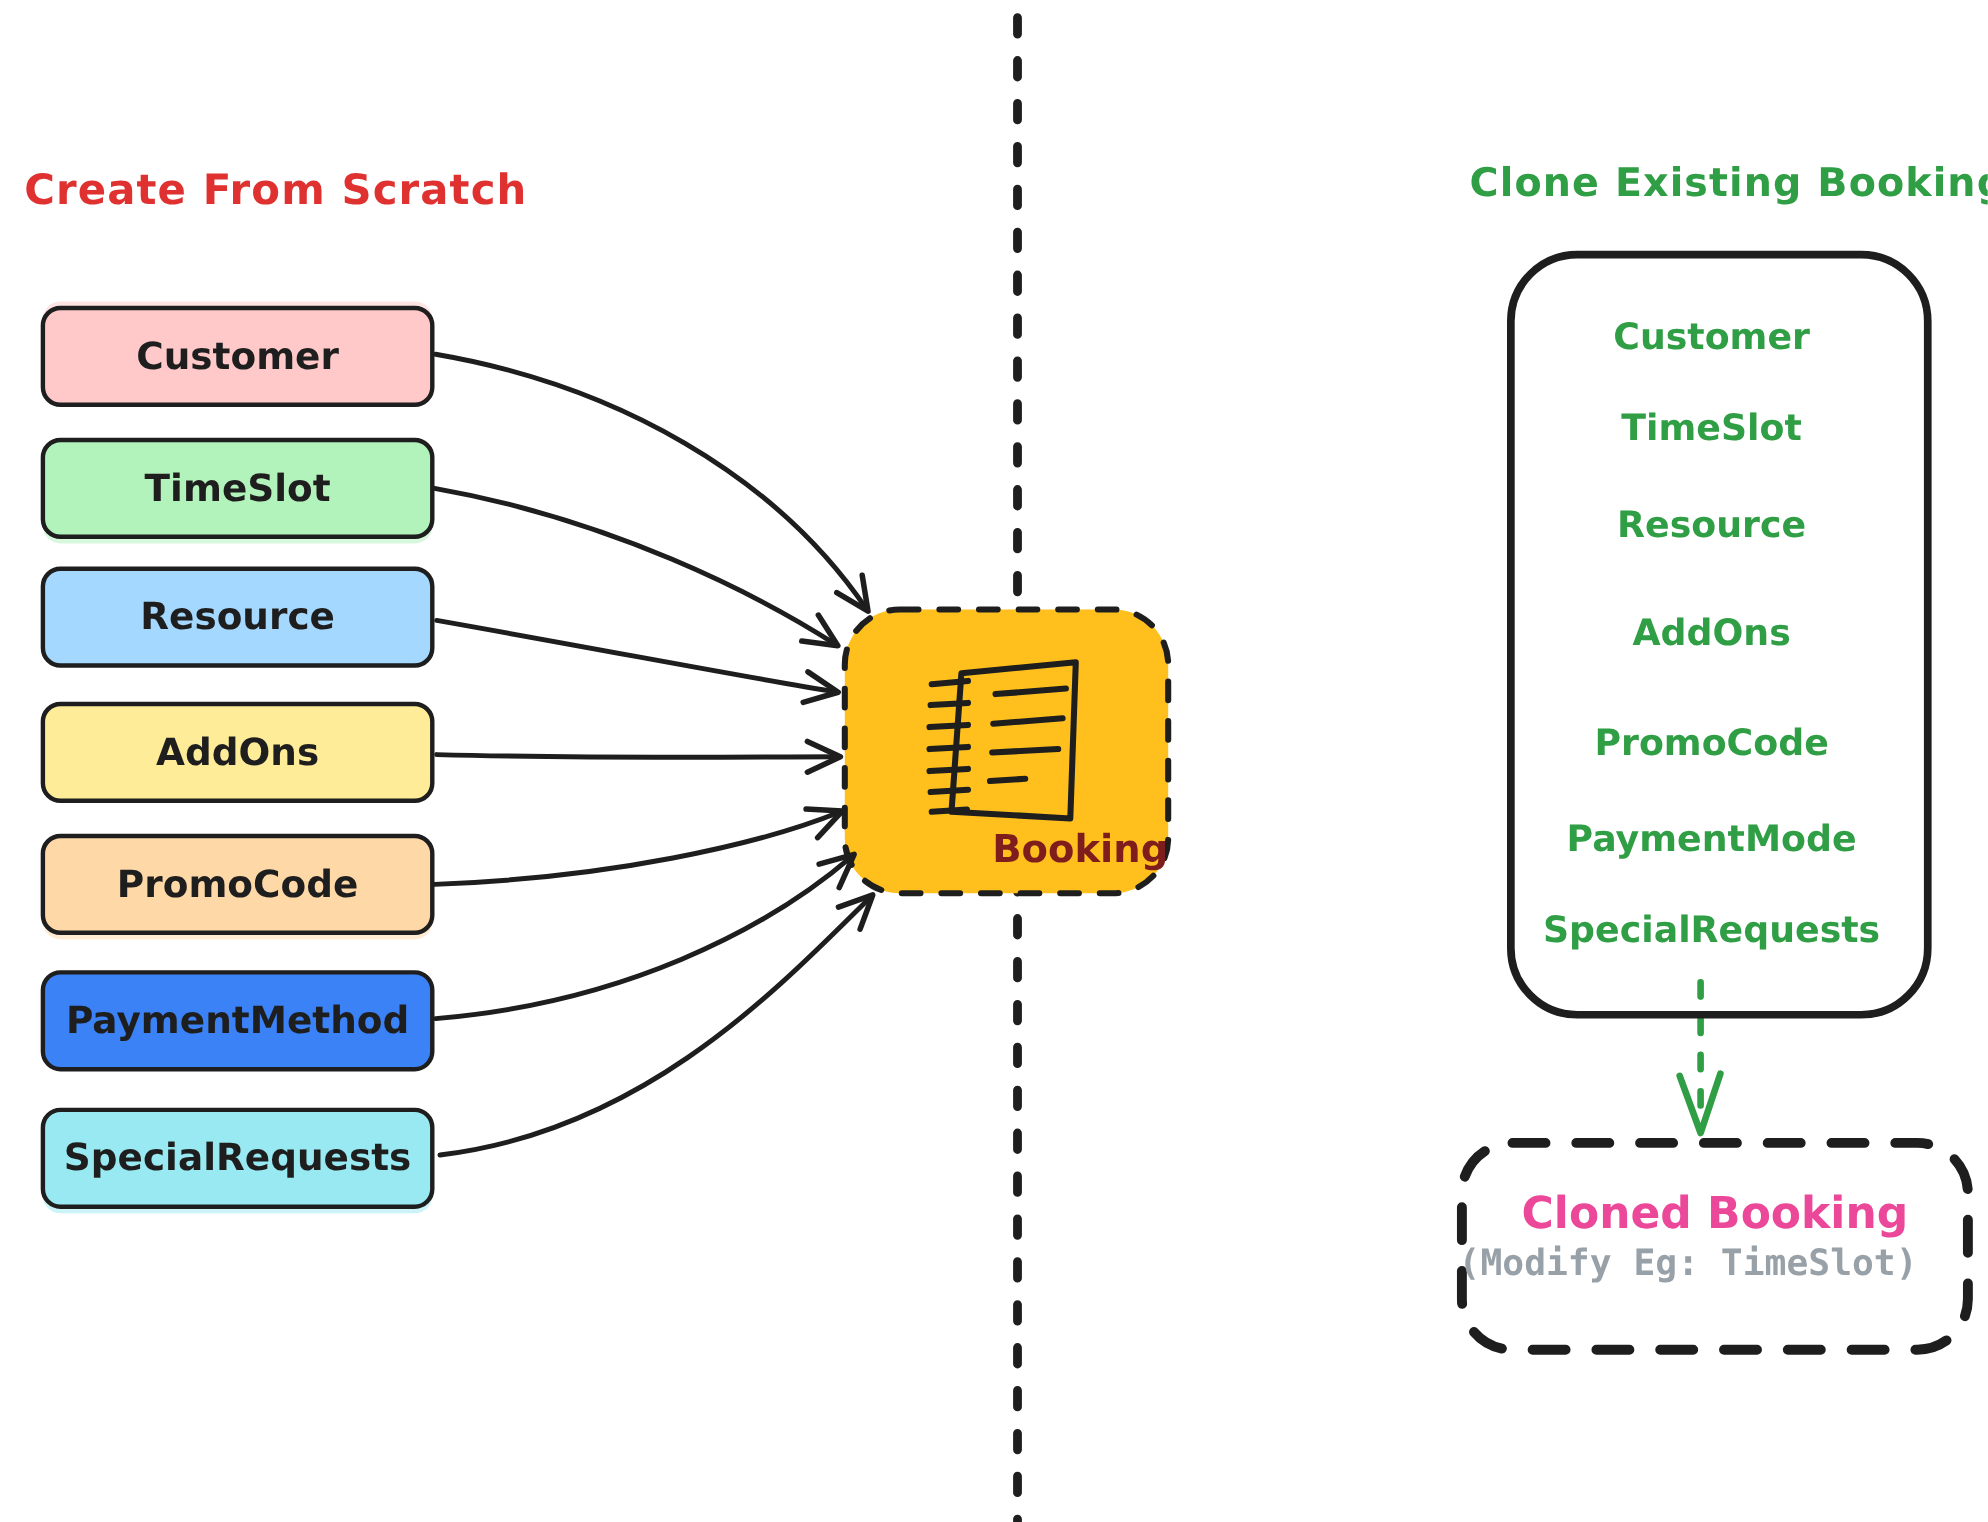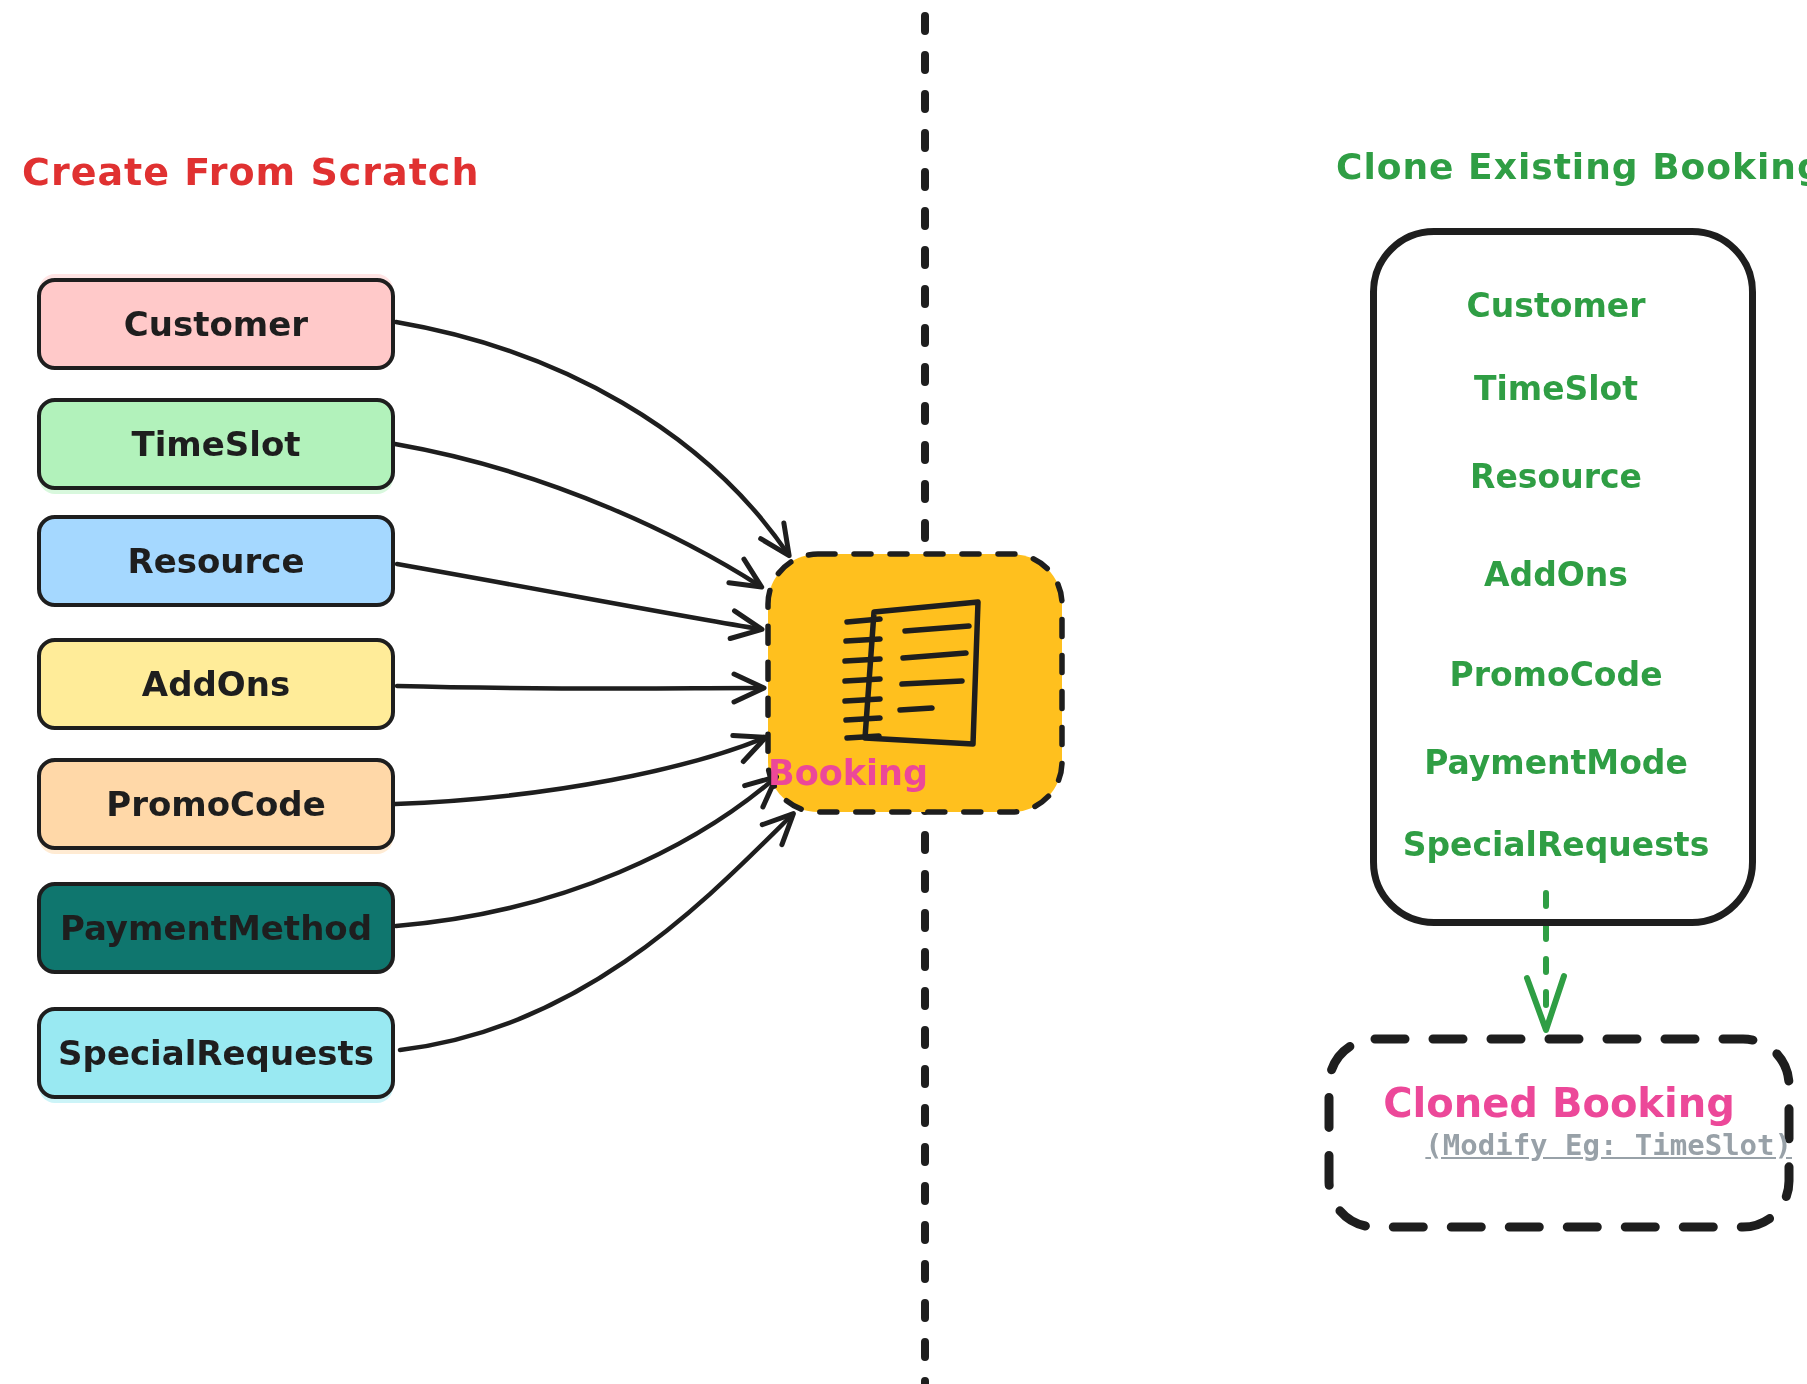--- a/index.html
+++ b/index.html
@@ -41,29 +41,29 @@
     border-radius:18px;
     display:flex;align-items:center;justify-content:center;
     font-size:34px;font-weight:bold;
     z-index:2;
   }
   .fill-pink  {background:#ffc9c9;box-shadow:0 -6px 0 -2px #ffc9c980;}
   .fill-green {background:#b2f2bb;box-shadow:0  6px 0 -2px #b2f2bb80;}
   .fill-blue  {background:#a5d8ff;}
   .fill-yellow{background:#ffec99;}
   .fill-orange{background:#ffd8a8;box-shadow:0 6px 0 -2px #ffd8a880;}
-  .fill-purple{background:#0f766e;}
+  .fill-purple{background:#3b82f6;}
   .fill-cyan  {background:#99e9f2;box-shadow:0 6px 0 -2px #99e9f280;}
 
   .booking-label{
     position:absolute;
     left:768px;top:752px;width:294px;height:42px;
-    line-height:42px;text-align:left;
+    line-height:42px;text-align:right;
     font-size:35px;font-weight:bold;
-    color:#ec4899;z-index:2;
+    color:#7f1d1d;z-index:2;
   }
 
   
   .clone-rect{
     position:absolute;
     left:1370px;top:228px;
     width:372px;height:684px;
     border:7px solid #1e1e1e;
     border-radius:64px;
     background:transparent;
@@ -81,26 +81,25 @@
     position:absolute;
     left:1326px;top:1080px;width:466px;
     text-align:center;
     font-size:40px;font-weight:bold;
     color:#ec4899;z-index:2;
     white-space:nowrap;
   }
   .cloned-subtitle{
     position:absolute;
     left:1326px;top:1128px;width:466px;
-    text-align:right;
+    text-align:left;
     font-family:"DejaVu Sans Mono", monospace;
-    font-size:29px;font-weight:bold;
+    font-size:33px;font-weight:bold;
     color:#98a1a8;z-index:2;
     white-space:nowrap;
-    text-decoration:underline;
   }
 </style>
 </head>
 <body>
 
 <svg id="underlay" width="1807" height="1384" viewBox="0 0 1807 1384">
   <defs>
     <marker id="arrowhead-black" markerUnits="userSpaceOnUse" markerWidth="46" markerHeight="42" refX="36" refY="21" orient="auto">
       <path d="M8 7 L38 21 L8 35" fill="none" stroke="#1e1e1e" stroke-width="5" stroke-linecap="round" stroke-linejoin="round"></path>
     </marker>

